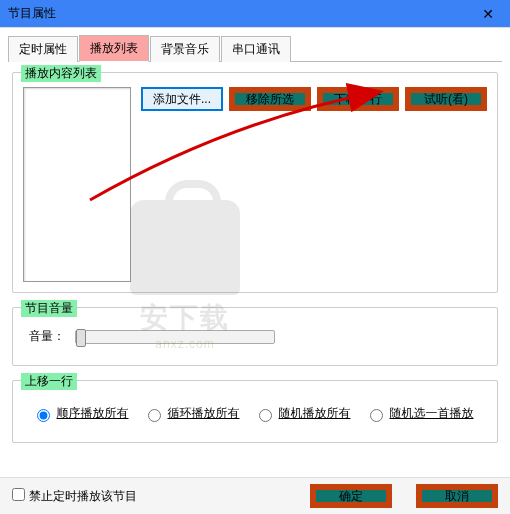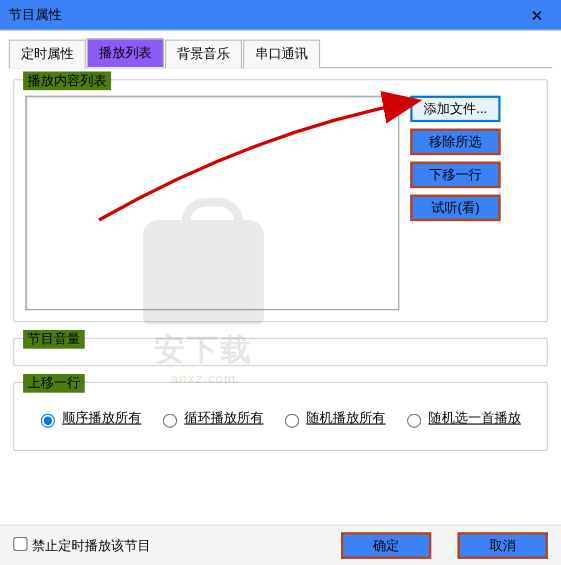--- a/index.html
+++ b/index.html
@@ -32,61 +32,61 @@
   padding: 4px 10px;
   border: 1px solid #bbb;
   border-bottom: none;
   margin-right: 1px;
   background: #f8f8f8;
   cursor: pointer;
   position: relative;
   top: 1px;
 }
 .tab.active {
-  background: #8b5cf6;
+  background: #fca5a5;
   border-bottom: 1px solid #fff;
 }
 .content {
   padding: 10px 12px;
 }
 .groupbox {
   border: 1px solid #ccc;
   border-radius: 2px;
   padding: 14px 10px 10px 10px;
   margin-bottom: 14px;
   position: relative;
 }
 .groupbox-label {
   position: absolute;
   top: -8px;
   left: 8px;
-  background: #4d7c0f;
+  background: #86efac;
   padding: 0 4px;
 }
 .playlist-area {
   display: flex;
   gap: 10px;
 }
 .listbox {
   width: 340px;
   height: 195px;
   border: 1px solid #999;
   background: #fff;
   box-shadow: inset 1px 1px 2px rgba(0,0,0,0.15);
 }
 .btn-col {
   display: flex;
-  flex-direction: column;
+  flex-direction: row;
   gap: 6px;
 }
 .btn {
   width: 82px;
   height: 24px;
-  border: 2px solid #c2410c;
-  background: #3b82f6;
+  border: 6px solid #c2410c;
+  background: #0f766e;
   cursor: pointer;
   font-size: 12px;
   display: flex;
   align-items: center;
   justify-content: center;
 }
 .btn.selected {
   border: 2px solid #0078d7;
   background: #e5f1fb;
 }
@@ -196,20 +196,26 @@
           </div>
         <div class="btn">
             <span>试听(看)</span>
           </div>
       </div>
     </div>
   </div>
 
   <div class="groupbox">
     <div class="groupbox-label">节目音量</div>
+    <div class="volume-row">
+      <span>音量：</span>
+      <div class="slider-track">
+        <div class="slider-thumb"></div>
+      </div>
+    </div>
   </div>
 
   <div class="groupbox">
     <div class="groupbox-label">上移一行</div>
     <div class="radio-row">
       <label class="radio-opt">
         <input type="radio" name="pm" checked="" style="">
         <span>顺序播放所有</span>
       </label>
       <label class="radio-opt">

